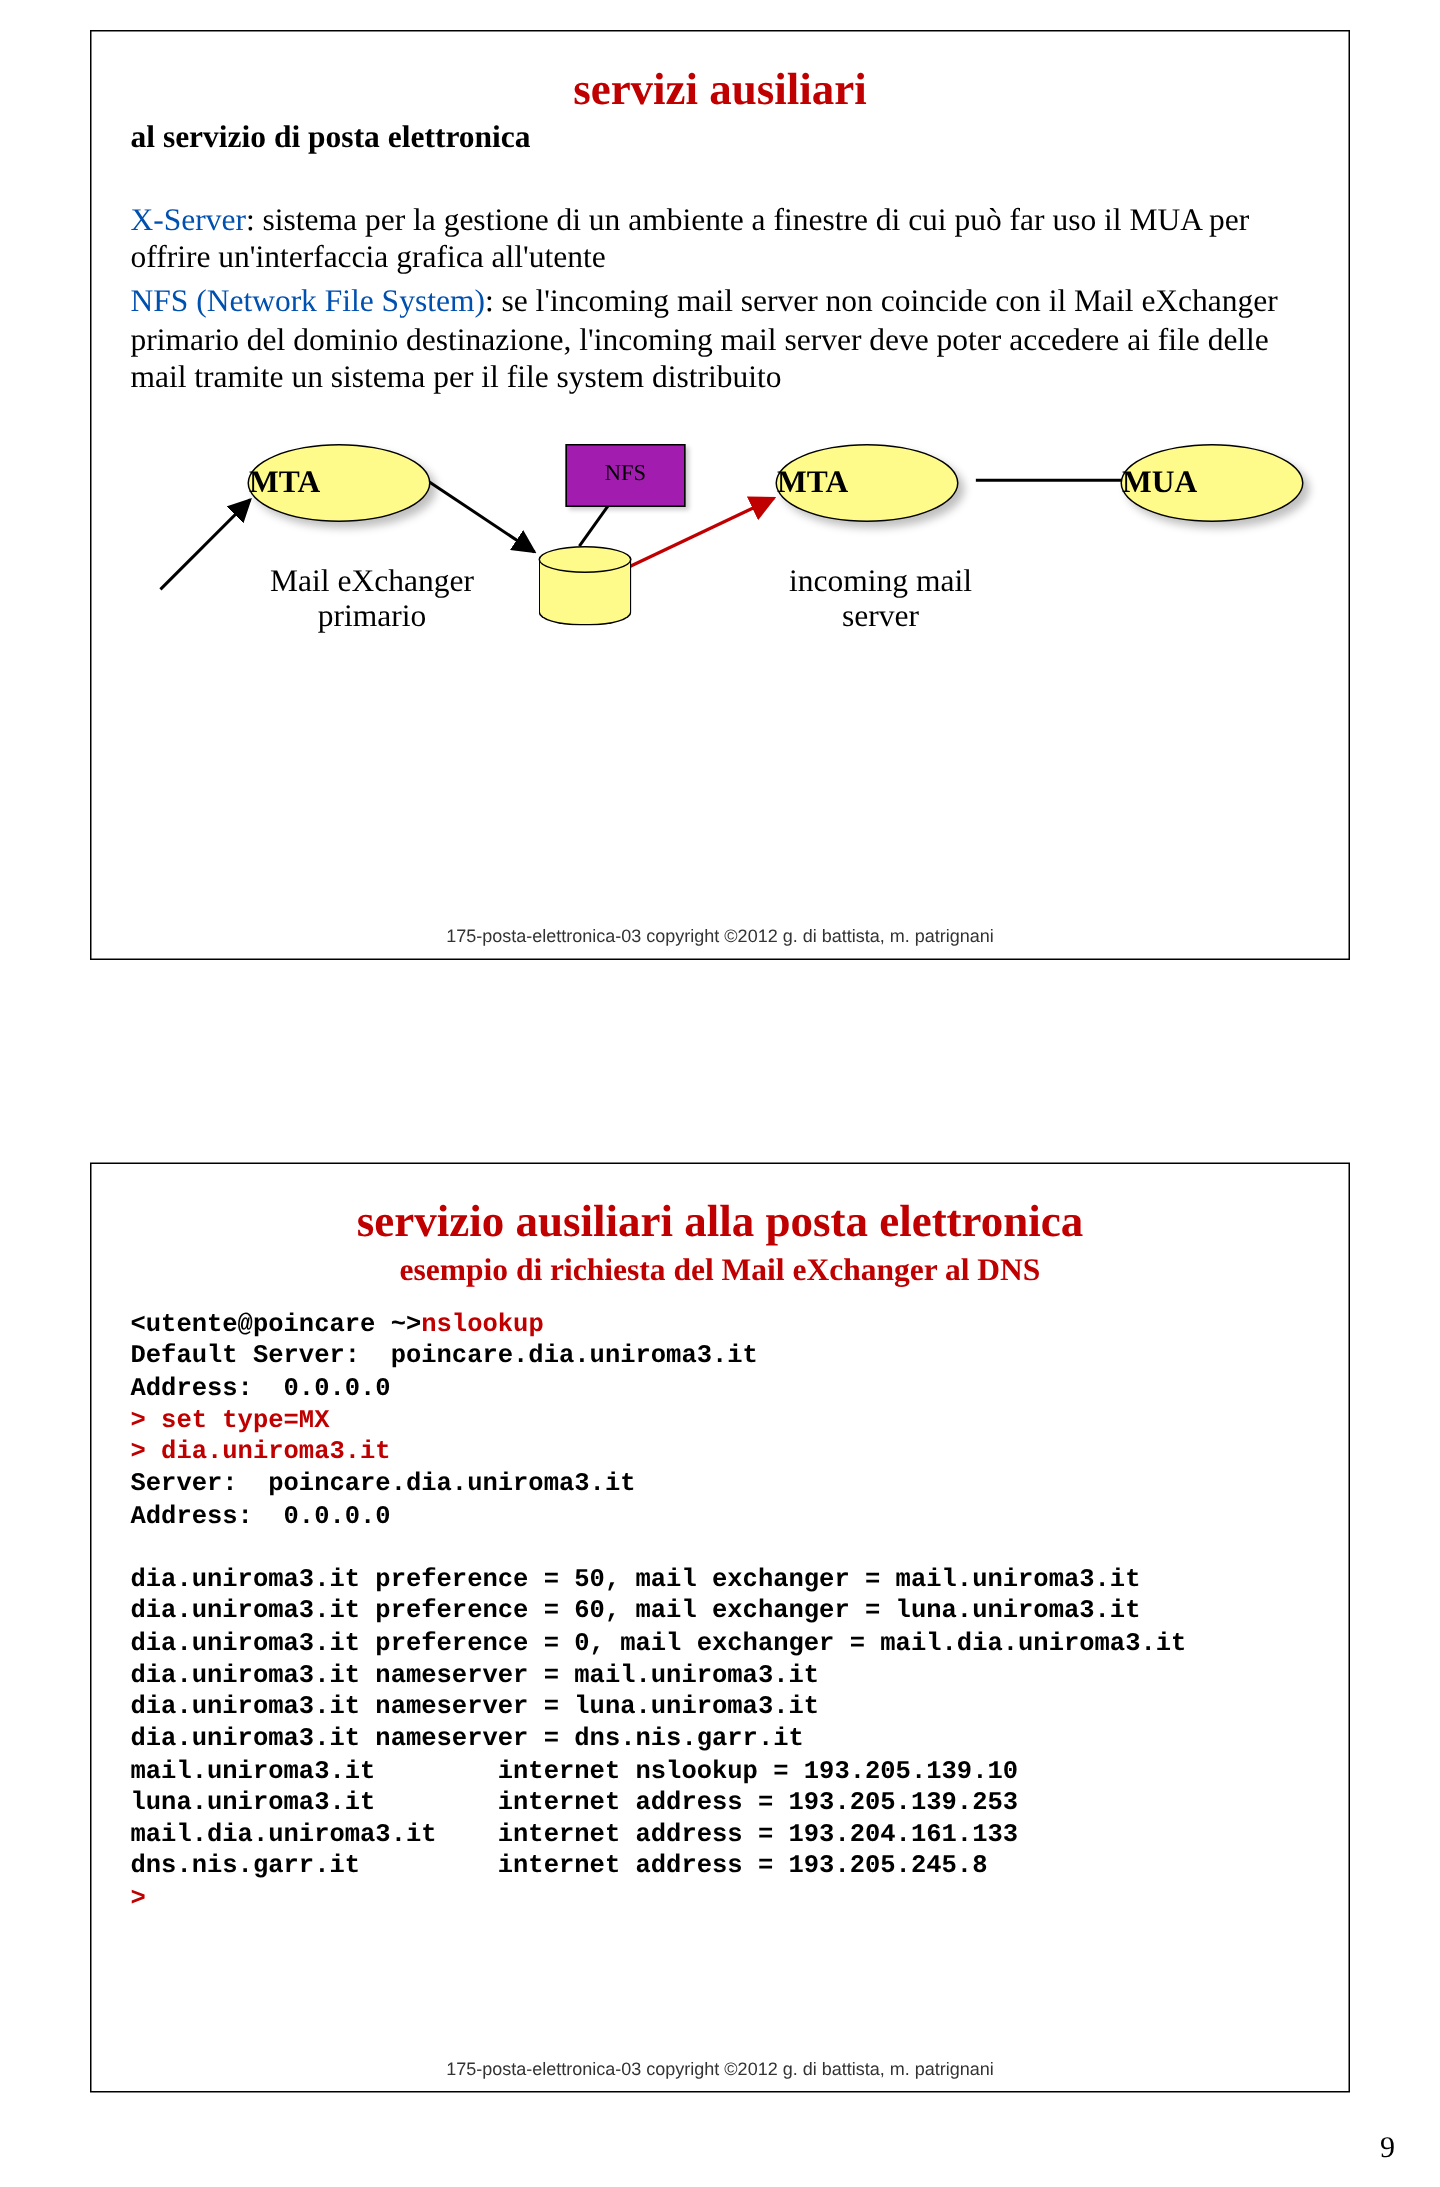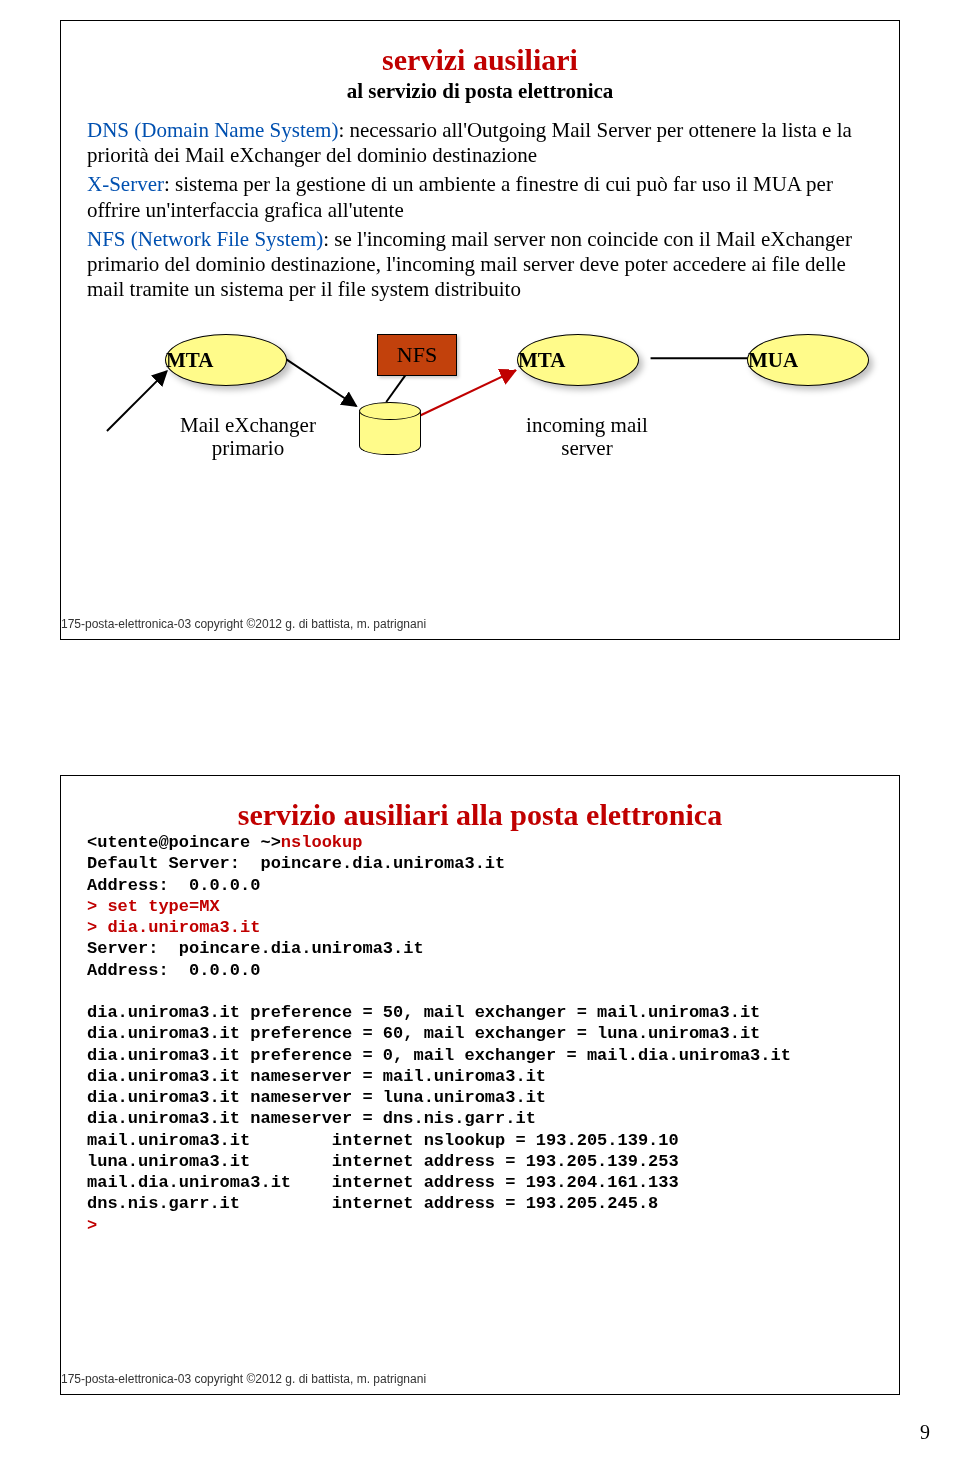--- a/index.html
+++ b/index.html
@@ -1,50 +1,47 @@
 <!DOCTYPE html>
 <html><head>
 <meta charset="utf-8">
 <style>
   html,body{margin:0;padding:0;background:#fff;font-family:"Times New Roman",serif}
   .page{width:960px;height:1458px;position:relative;margin:0 auto}
   .slide{position:absolute;border:1.5px solid #000;box-sizing:border-box;padding:22px 26px 27px 26px}
   .slide1{left:60px;top:20px;width:840px;height:620px}
   .slide2{left:60px;top:775px;width:840px;height:620px}
   .title{color:#c00000;text-align:center;font-weight:700;font-size:30px;margin:0}
-  .subtitle{color:#000;text-align:center;font-weight:700;font-size:21px;margin:2px 0 14px}
+  .subtitle{color:#000;text-align:left;font-weight:700;font-size:21px;margin:2px 0 30px}
   .sub2{color:#c00000;text-align:center;font-weight:700;font-size:21px;margin:2px 0 14px}
   p.body{font-size:21px;line-height:1.2;margin:0 0 4px}
   .kw{color:#0050b0;font-weight:400}
   .diagram{position:relative;height:190px;margin-top:14px}
   .oval{position:absolute;border:1.5px solid #000;background:#fffb8a;border-radius:50%;display:flex;align-items:center;justify-content:flex-start;font-weight:700;font-size:21px;box-shadow:4px 4px 6px rgba(0,0,0,.25)}
-  .box{position:absolute;border:1.5px solid #000;background:#c2410c;display:flex;align-items:center;justify-content:center;font-size:22px;box-shadow:2px 2px 3px rgba(0,0,0,.2)}
+  .box{position:absolute;border:1.5px solid #000;background:#a21caf;display:flex;align-items:center;justify-content:center;font-size:15px;box-shadow:2px 2px 3px rgba(0,0,0,.2)}
   .cyl{position:absolute;width:60px;height:52px}
   .cyl .body{position:absolute;top:8px;left:0;width:60px;height:44px;border:1.5px solid #000;border-top:none;border-bottom-left-radius:28px 9px;border-bottom-right-radius:28px 9px;background:#fffb8a}
   .cyl .top{position:absolute;top:0;left:0;width:60px;height:16px;border:1.5px solid #000;border-radius:50%;background:#fffb8a}
   .lbl{position:absolute;font-size:21px;text-align:center;line-height:1.1}
   svg.arrows{position:absolute;left:0;top:0;width:100%;height:100%}
-  .footer{position:absolute;bottom:8px;left:0;width:100%;text-align:left;font-family:Arial,sans-serif;font-size:12px;color:#333}
+  .footer{position:absolute;bottom:8px;left:0;width:100%;text-align:center;font-family:Arial,sans-serif;font-size:12px;color:#333}
   .term{font-family:"Courier New",monospace;font-size:17px;line-height:1.25;white-space:pre;color:#000;font-weight:700}
   .tb{color:#000000}
   .tr{color:#c00000}
   .pagenum{position:absolute;right:30px;bottom:14px;font-family:"Times New Roman",serif;font-size:20px}
 </style>
 </head>
 <body>
 
 <div class="page">
 
   <div class="slide slide1">
     <h1 class="title">servizi ausiliari</h1>
     <div class="subtitle">al servizio di posta elettronica</div>
 
-    <p class="body">
-      <span class="kw">DNS (Domain Name System)</span><span>: necessario all'Outgoing Mail Server per ottenere la lista e la priorità dei Mail eXchanger del dominio destinazione</span>
-    </p>
     <p class="body">
       <span class="kw">X-Server</span><span>: sistema per la gestione di un ambiente a finestre di cui può far uso il  MUA per offrire un'interfaccia grafica all'utente</span>
     </p>
     <p class="body">
       <span class="kw">NFS (Network File System)</span><span>: se l'incoming mail server non coincide con il Mail eXchanger primario del dominio destinazione, l'incoming mail server deve poter accedere ai file delle mail tramite un sistema per il file system distribuito</span>
     </p>
 
     <div class="diagram">
       <svg class="arrows" viewBox="0 0 788 190">
         <defs>
@@ -90,20 +87,21 @@
       <div class="lbl" style="left:420px;top:98px;width:160px">
         <span>incoming mail</span><br><span>server</span>
       </div>
     </div>
 
     <div class="footer">175-posta-elettronica-03      copyright ©2012 g. di battista, m. patrignani</div>
   </div>
 
   <div class="slide slide2">
     <h1 class="title">servizio ausiliari alla posta elettronica</h1>
+    <div class="sub2">esempio di richiesta del Mail eXchanger al DNS</div>
 
     <div id="terminal" class="term"><span class="tb">&lt;utente@poincare ~&gt;</span><span class="tr">nslookup</span>
 <span class="tb">Default Server:  poincare.dia.uniroma3.it</span>
 <span class="tb">Address:  0.0.0.0</span>
 <span class="tr">&gt; set type=MX</span>
 <span class="tr">&gt; dia.uniroma3.it</span>
 <span class="tb">Server:  poincare.dia.uniroma3.it</span>
 <span class="tb">Address:  0.0.0.0</span>
 
 <span class="tb">dia.uniroma3.it preference = 50, mail exchanger = mail.uniroma3.it</span>

